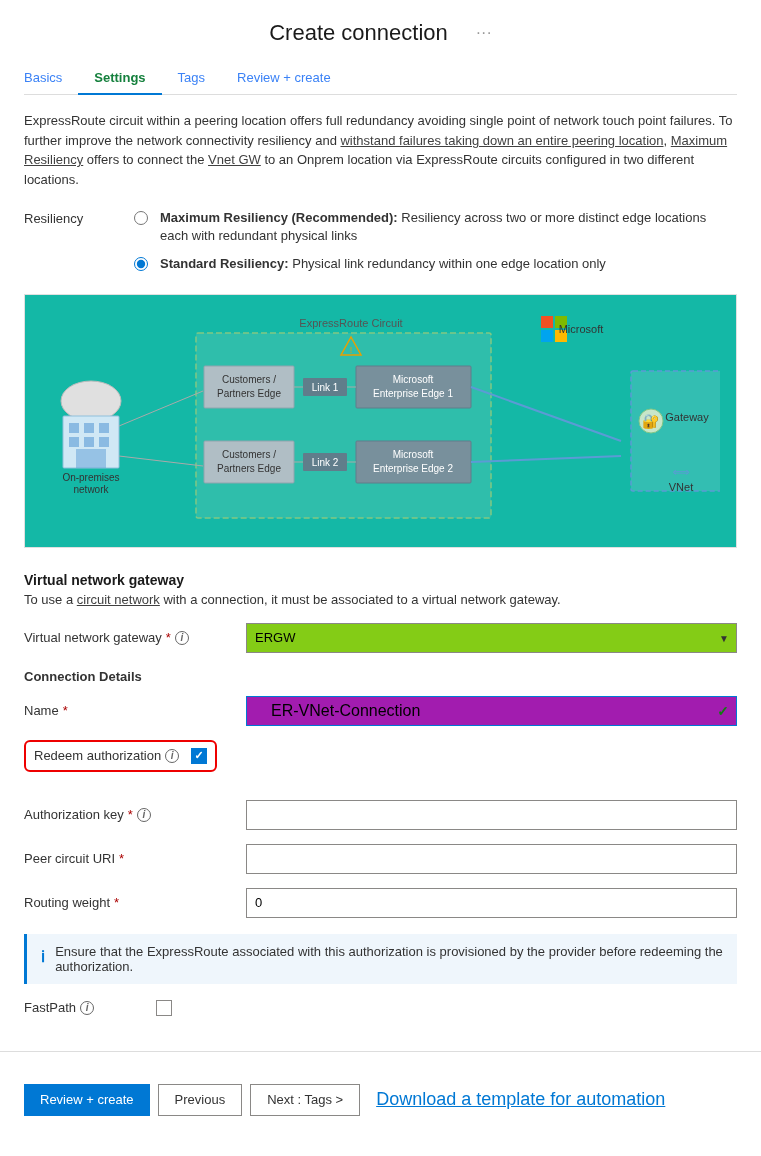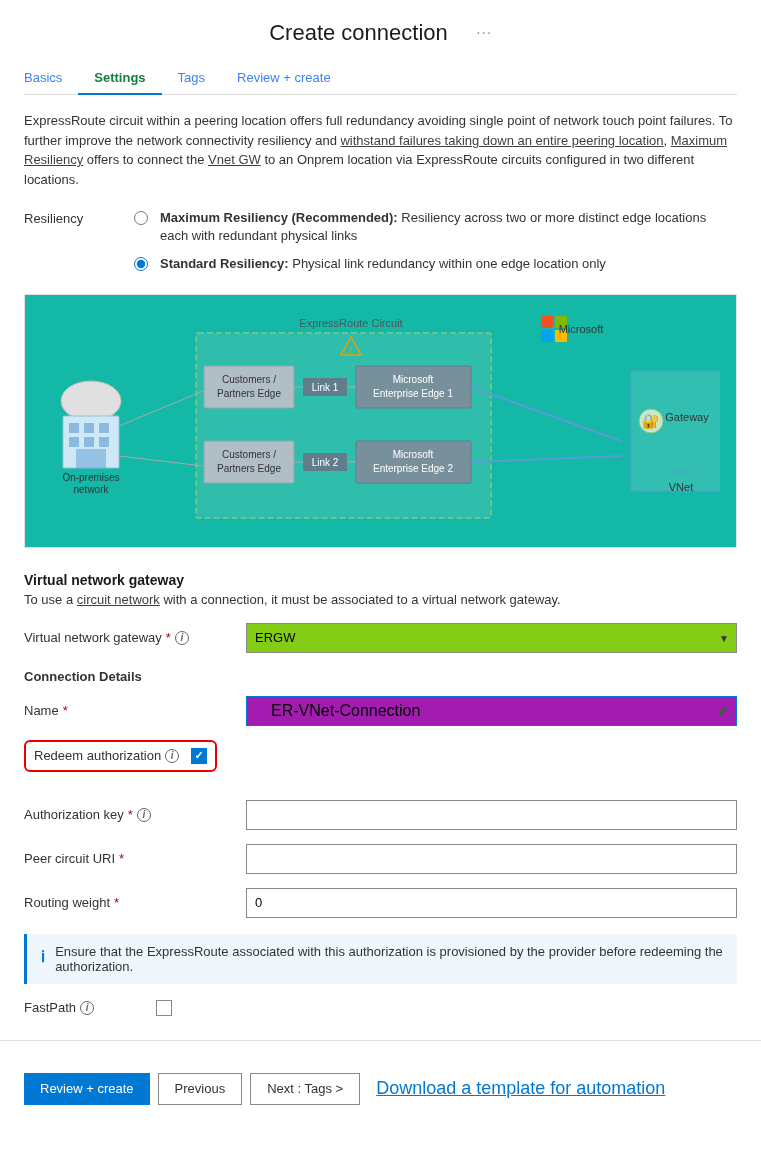--- a/index.html
+++ b/index.html
@@ -59,21 +59,21 @@
     .checkbox-blue::after { content: '✓'; color: #fff; font-size: 11px; font-weight: 700; }
     
     
     .conn-details-header { font-size: 13px; font-weight: 600; margin-bottom: 12px; }
     
     
     .info-banner { background: #eff6fc; border-left: 3px solid #0078d4; padding: 10px 14px; margin-bottom: 16px; display: flex; gap: 10px; align-items: flex-start; font-size: 13px; color: #333; }
     .info-banner-icon { color: #0078d4; font-size: 16px; font-weight: 700; flex-shrink: 0; margin-top: 1px; }
     
     
-    .fastpath-row { display: flex; align-items: center; gap: 12px; margin-bottom: 24px; }
+    .fastpath-row { display: flex; align-items: center; gap: 12px; margin-bottom: 35px; }
     .fastpath-label { font-size: 13px; color: #333; min-width: 120px; display: flex; align-items: center; gap: 4px; }
     .checkbox-unchecked { width: 16px; height: 16px; border: 1px solid #8a8886; background: #fff; cursor: pointer; }
     
     
     .bottom-divider { border-top: 1px solid #ddd; margin: 0 -24px; margin-bottom: 16px; }
     
     
     .footer { padding: 16px 0 0 0; display: flex; align-items: center; gap: 8px; }
     .btn-primary { background: #0078d4; color: #fff; border: none; padding: 6px 16px; font-size: 13px; cursor: pointer; height: 32px; }
     .btn-secondary { background: #fff; color: #333; border: 1px solid #8a8886; padding: 6px 16px; font-size: 13px; cursor: pointer; height: 32px; }

